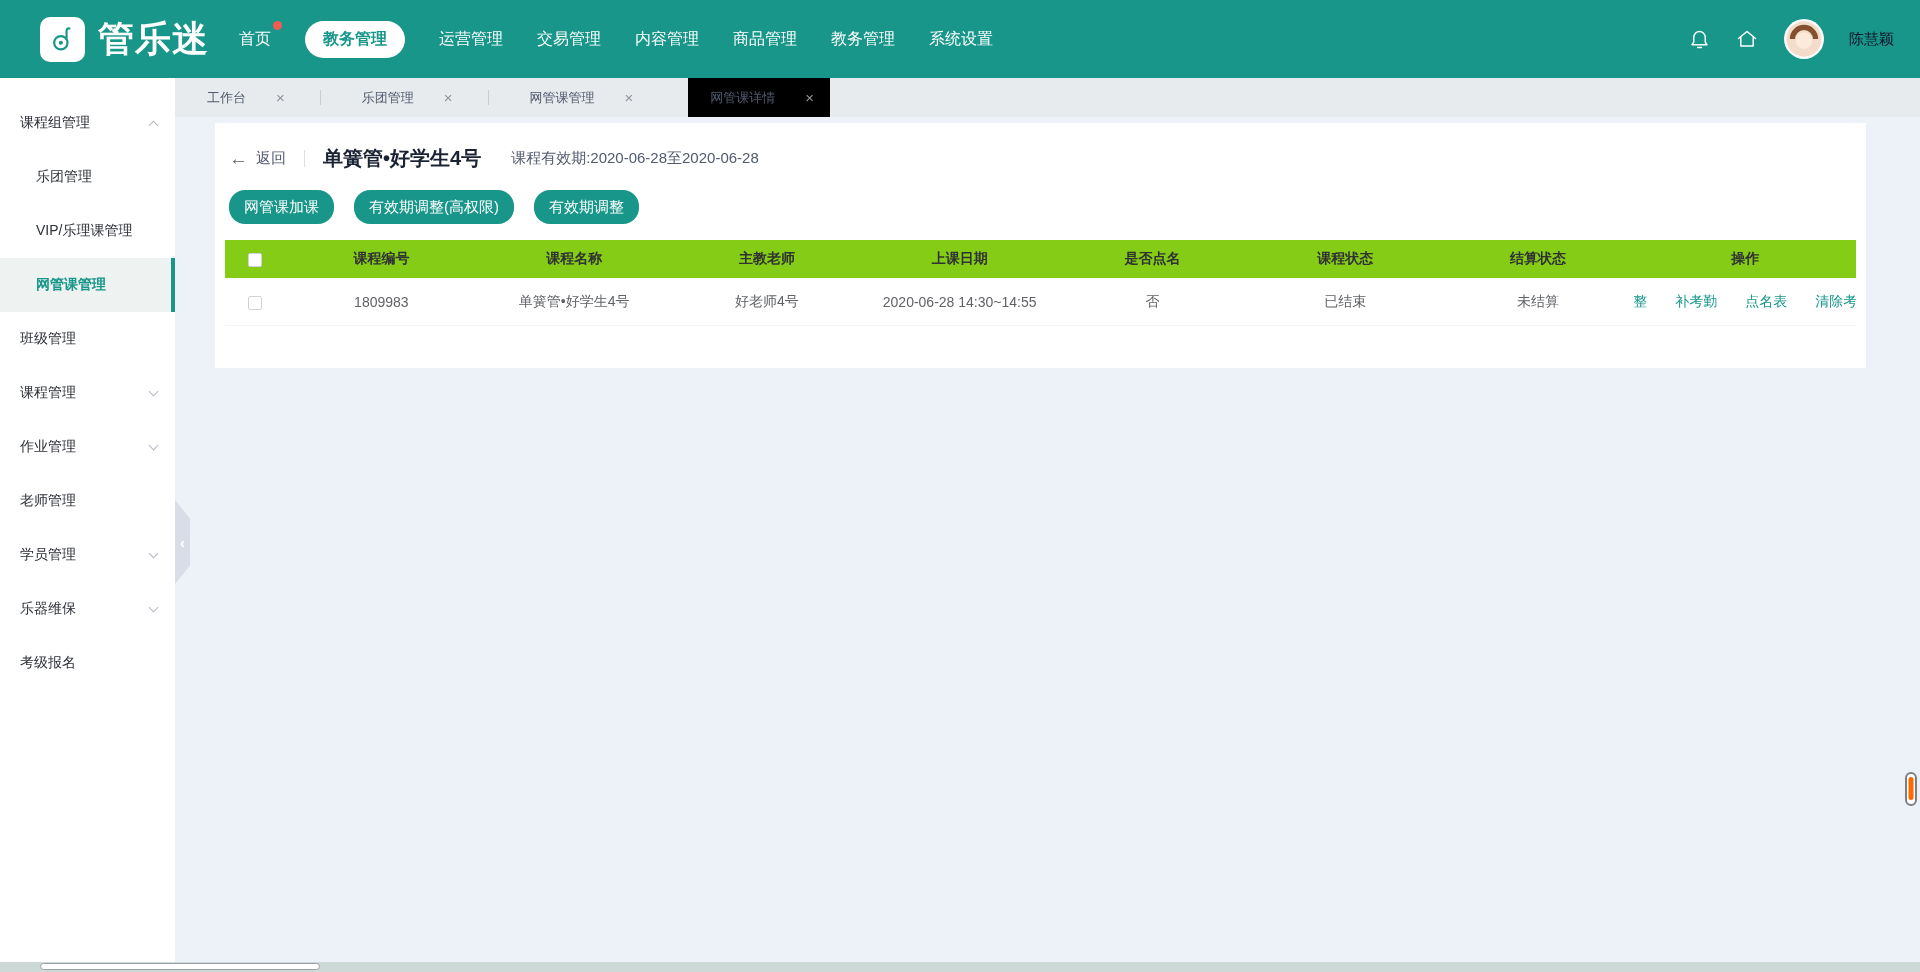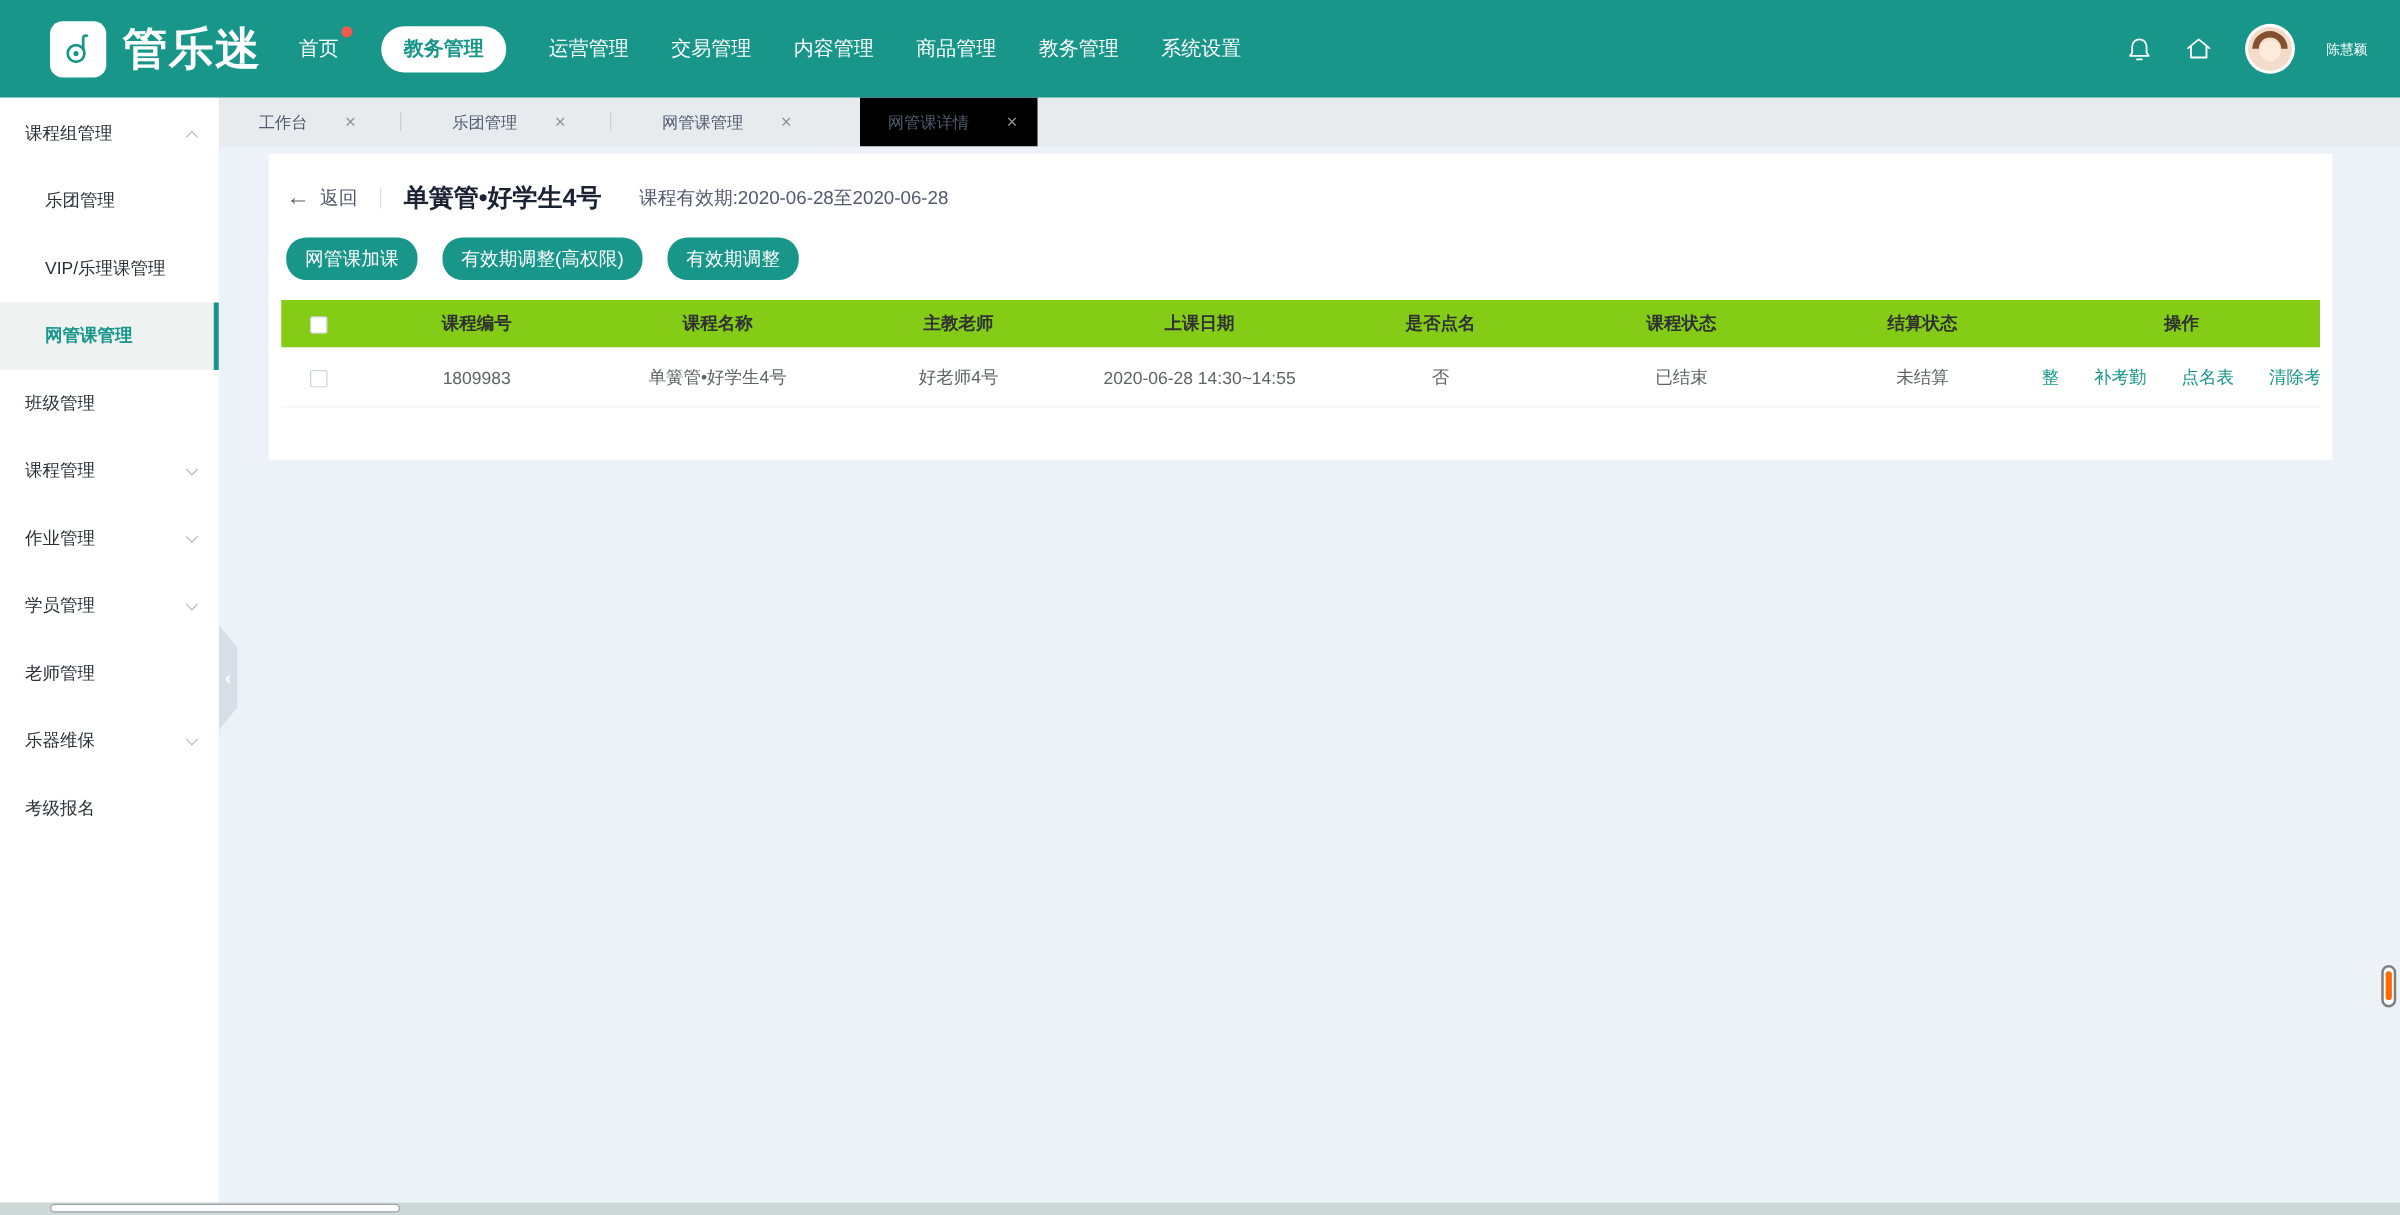--- a/index.html
+++ b/index.html
@@ -11,24 +11,24 @@
   .brand { display:flex; align-items:center; gap:13px; padding-left:40px; cursor:pointer; }
   .logo { width:45px; height:45px; background:#fff; border-radius:10px; display:flex; align-items:center; justify-content:center; flex:0 0 45px; }
   .brand-text { color:#fff; font-size:36px; font-weight:700; letter-spacing:1px; white-space:nowrap; }
   .top-nav { display:flex; align-items:flex-end; gap:34px; margin-left:30px; }
   .nav-item { position:relative; color:#fff; font-size:16px; cursor:pointer; padding:8px 0; white-space:nowrap; }
   .nav-item.active { background:#fff; color:#179689; padding:8px 18px; border-radius:19px; font-weight:700; }
   .dot { position:absolute; top:0; right:-11px; width:9px; height:9px; border-radius:50%; background:#f15b50; }
   .header-right { margin-left:auto; display:flex; align-items:center; gap:24px; padding-right:26px; }
   .hicon { display:flex; cursor:pointer; }
   .avatar { width:42px; height:42px; display:flex; cursor:pointer; }
-  .username { color:#ffffff; font-size:11px; cursor:pointer; white-space:nowrap; }
-
-  
-  .sidebar { position:absolute; top:78px; left:0; bottom:10px; width:175px; background:#fff; z-index:5; padding-top:2px; }
+  .username { color:#0f172a; font-size:15px; cursor:pointer; white-space:nowrap; }
+
+  
+  .sidebar { position:absolute; top:78px; left:0; bottom:10px; width:175px; background:#fff; z-index:5; padding-top:18px; }
   .side-item { height:54px; display:flex; align-items:center; justify-content:space-between; padding:0 18px 0 20px; font-size:14px; color:#2b2f36; cursor:pointer; }
   .side-item.sub { padding-left:36px; }
   .side-item.active { background:#eef3f1; color:#179689; font-weight:700; border-right:4px solid #179689; padding-right:14px; }
   .caret { width:7px; height:7px; border-right:1.5px solid #b4bac4; border-bottom:1.5px solid #b4bac4; display:inline-block; flex:0 0 auto; }
   .caret.down { transform:rotate(45deg); margin-top:-4px; }
   .caret.up { transform:rotate(-135deg); margin-top:4px; }
   .collapse-handle { position:absolute; left:175px; top:500px; width:15px; height:84px; background:#d7dee8;
       clip-path:polygon(0 0,100% 22%,100% 78%,0 100%); display:flex; align-items:center; justify-content:center;
       color:#fff; font-size:15px; font-weight:700; cursor:pointer; z-index:6; }
 
@@ -138,25 +138,25 @@
       </div>
       <div class="side-item top">
         <span>课程管理</span>
         <span class="caret down"></span>
       </div>
       <div class="side-item top">
         <span>作业管理</span>
         <span class="caret down"></span>
       </div>
       <div class="side-item top">
+        <span>老师管理</span>
+      </div>
+      <div class="side-item top">
         <span>学员管理</span>
         <span class="caret down"></span>
-      </div>
-      <div class="side-item top">
-        <span>老师管理</span>
       </div>
       <div class="side-item top">
         <span>乐器维保</span>
         <span class="caret down"></span>
       </div>
       <div class="side-item top">
         <span>考级报名</span>
       </div>
     </div>
 </aside>

